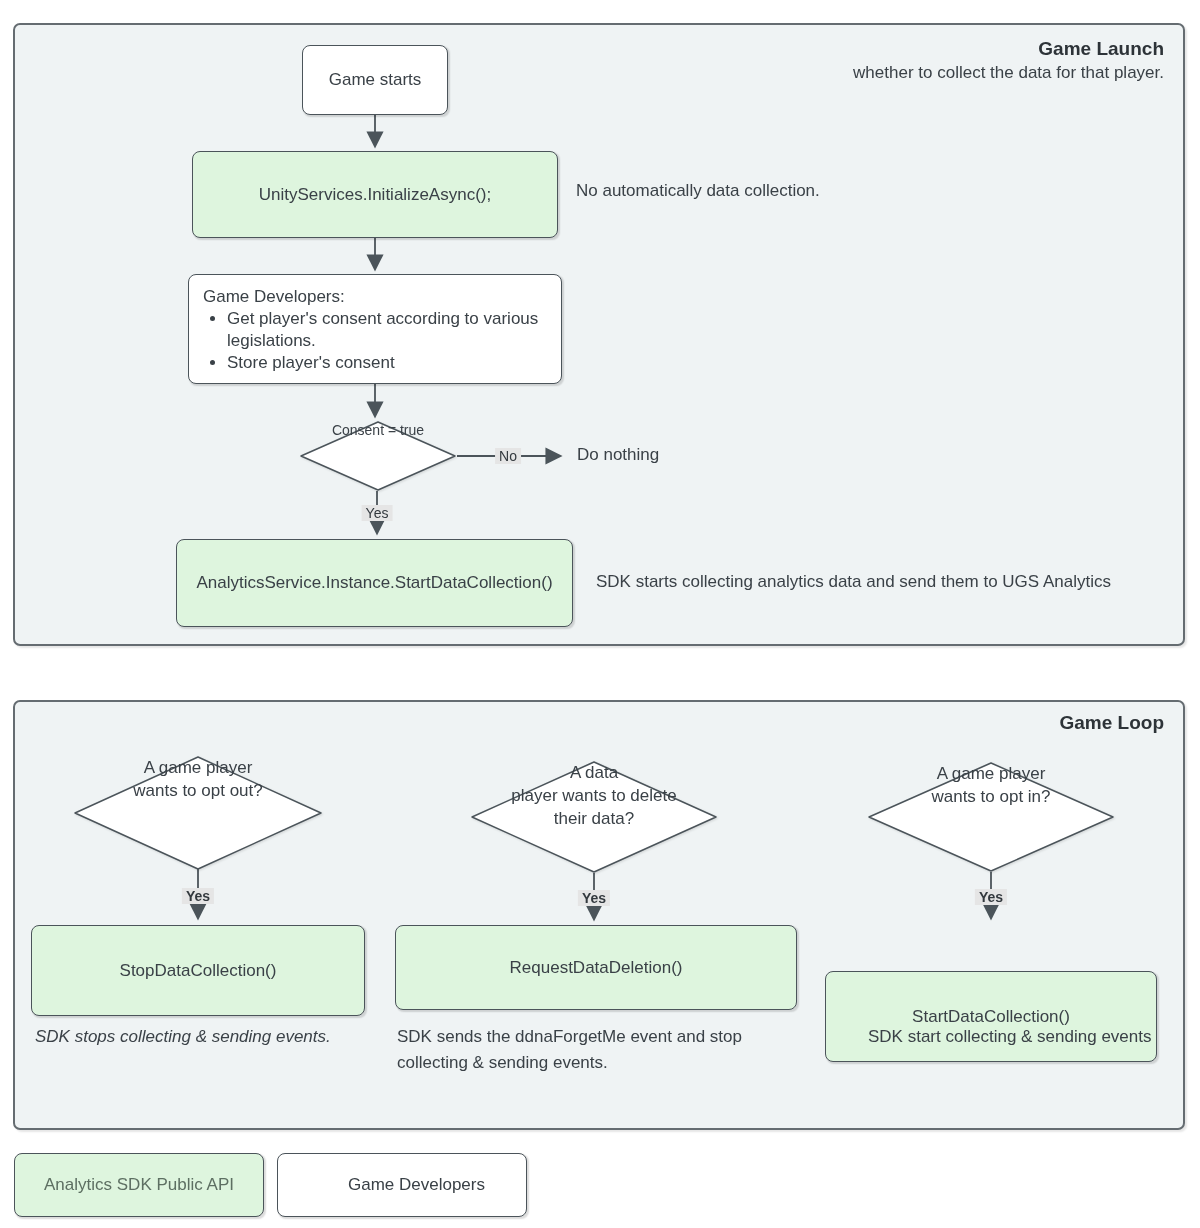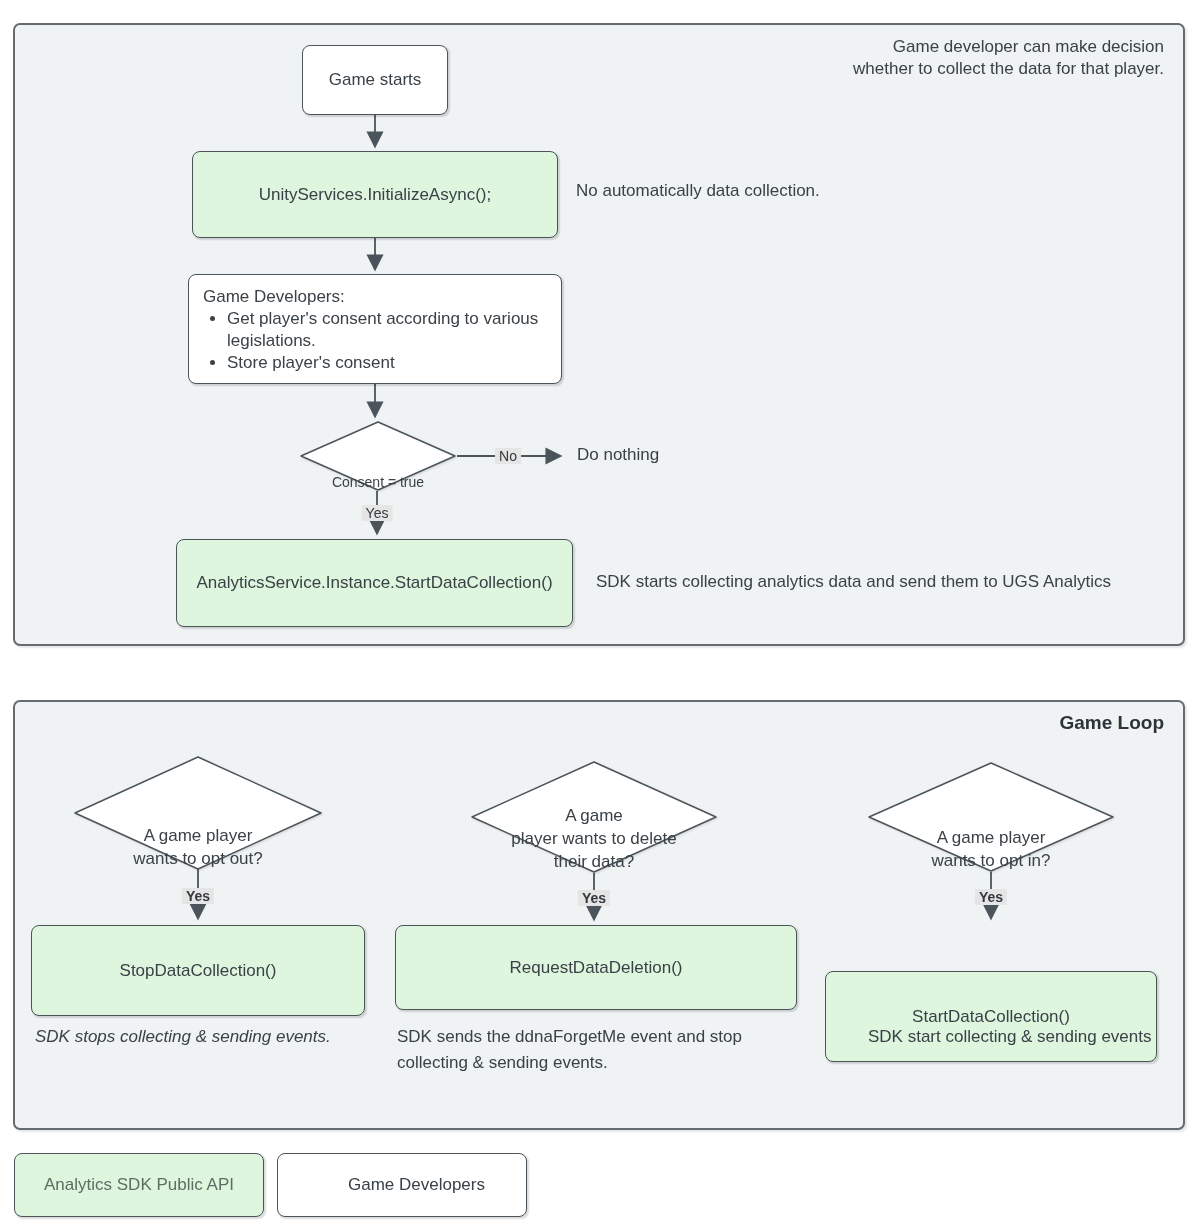--- a/index.html
+++ b/index.html
@@ -25,21 +25,21 @@
     display:flex; align-items:center; justify-content:center; text-align:center;
     font-size:17px; line-height:22px; padding:16px 10px;
     box-shadow:1.5px 1.5px 1.5px rgba(0,0,0,0.14);
   }
   .node.green { background:#def5de; }
   .node.block { display:block; text-align:left; padding:11px 14px; }
   .node.block ul { margin:0; padding:0 0 0 24px; }
   .node.block li { max-width:320px; }
 
   .diamond {
-    position:absolute; display:flex; align-items:flex-end; justify-content:center;
+    position:absolute; display:flex; align-items:flex-start; justify-content:center;
     text-align:center;
   }
   .diamond svg { position:absolute; left:0; top:0; filter:drop-shadow(1.5px 1.5px 1px rgba(0,0,0,0.12)); }
   .diamond .q { position:relative; font-size:17px; line-height:23px; }
   .diamond .q.small { font-size:14px; line-height:18px; }
   .diamond .q span { display:block; }
 
   svg.connectors { position:absolute; left:0; top:0; pointer-events:none; }
   .edge-label {
     position:absolute; transform:translate(-50%,-50%);
@@ -77,21 +77,21 @@
     <line x1="375" y1="384" x2="375" y2="416" marker-end="url(#arrow)"></line>
     <line x1="457" y1="456" x2="560" y2="456" marker-end="url(#arrow)"></line>
     <line x1="377" y1="491" x2="377" y2="533" marker-end="url(#arrow)"></line>
     <line x1="198" y1="869" x2="198" y2="918" marker-end="url(#arrow)"></line>
     <line x1="594" y1="873" x2="594" y2="919" marker-end="url(#arrow)"></line>
     <line x1="991" y1="872" x2="991" y2="918" marker-end="url(#arrow)"></line>
   </g>
 </svg>
 
 <div class="panel-head" style="top:36px; right:36px;">
-  <div class="panel-sub">Game developer can make decision</div>
+  <div class="panel-title">Game Launch</div>
   <div class="panel-sub">whether to collect the data for that player.</div>
 </div>
 
 <div class="node" style="left:302px; top:45px; width:146px; height:70px;">
   <span>Game starts</span>
 </div>
 
 <div class="node green" style="left:192px; top:151px; width:366px; height:87px;">
   <span>UnityServices.InitializeAsync();</span>
 </div>
@@ -140,21 +140,21 @@
 <div class="node green" style="left:31px; top:925px; width:334px; height:91px;">
   <span>StopDataCollection()</span>
 </div>
 <div class="desc" style="left:35px; top:1024px; width:345px;font-style:italic;">SDK stops collecting &amp; sending events.</div>
 
 <div class="diamond" style="left:470px; top:761px; width:248px; height:112px;">
   <svg width="248" height="112" viewBox="0 0 248 112">
     <polygon points="124,1 246,56 124,111 2,56" fill="#ffffff" stroke="#4b545a" stroke-width="1.5" stroke-linejoin="round"></polygon>
   </svg>
   <div class="q">
-    <span>A game</span>
+    <span>A data</span>
     <span>player wants to delete</span>
     <span>their data?</span>
   </div>
 </div>
 <span class="edge-label bold" style="left:594px; top:898px;">Yes</span>
 <div class="node green" style="left:395px; top:925px; width:402px; height:85px;">
   <span>RequestDataDeletion()</span>
 </div>
 <div class="desc" style="left:397px; top:1024px; width:378px;">SDK sends the ddnaForgetMe event and stop collecting &amp; sending events.</div>
 

